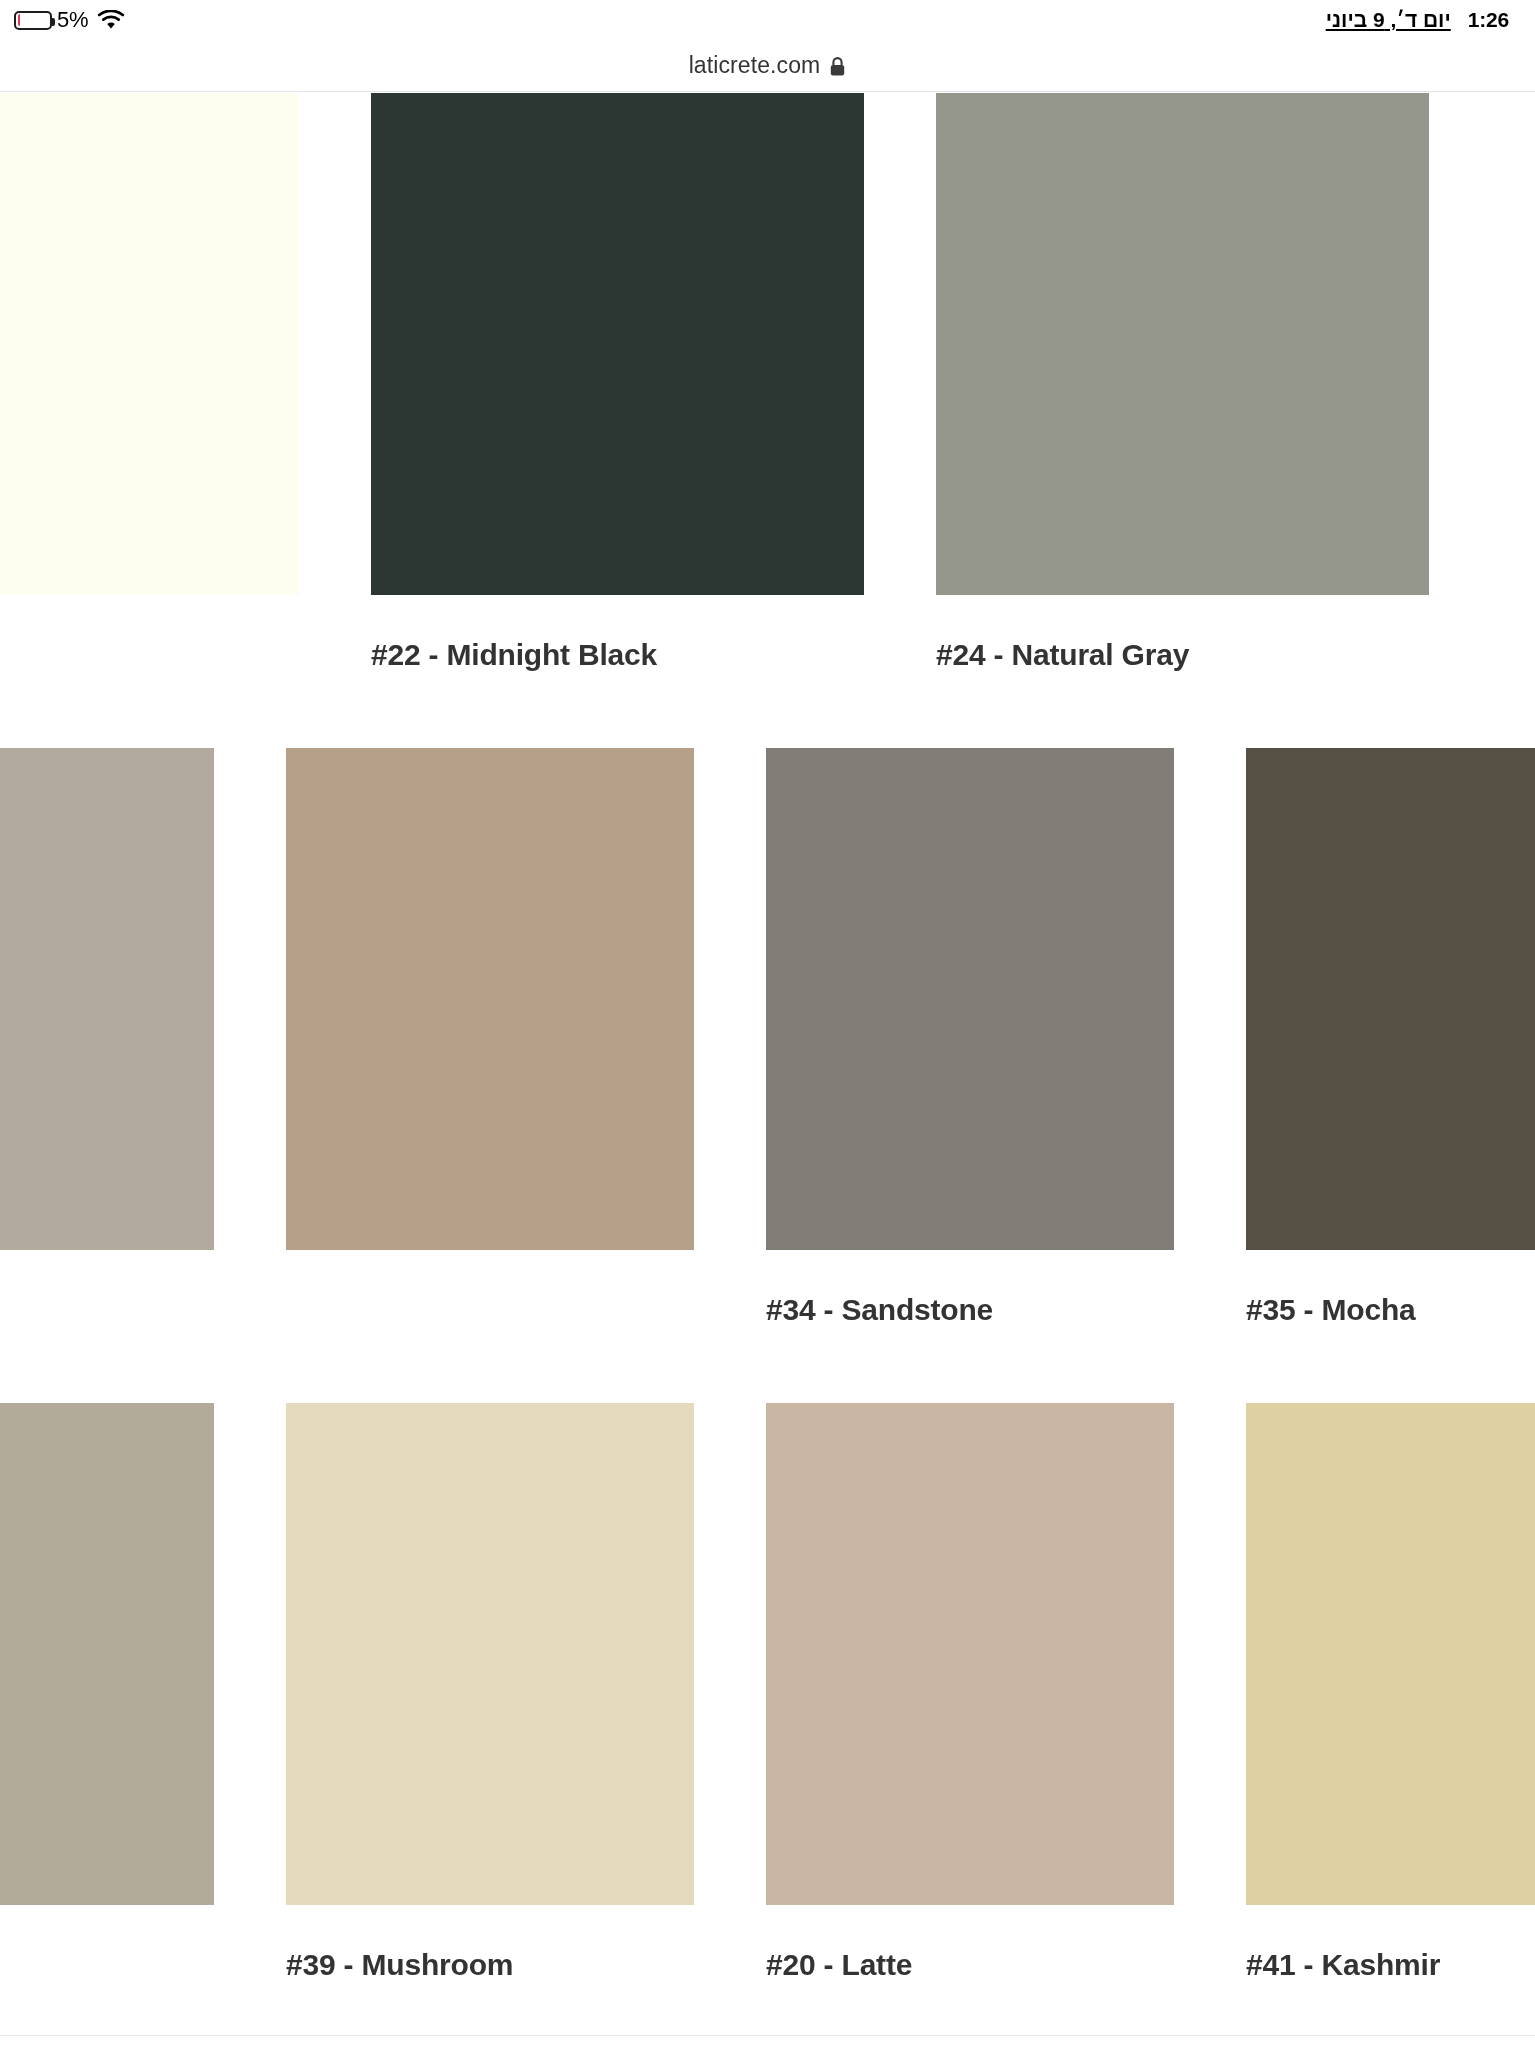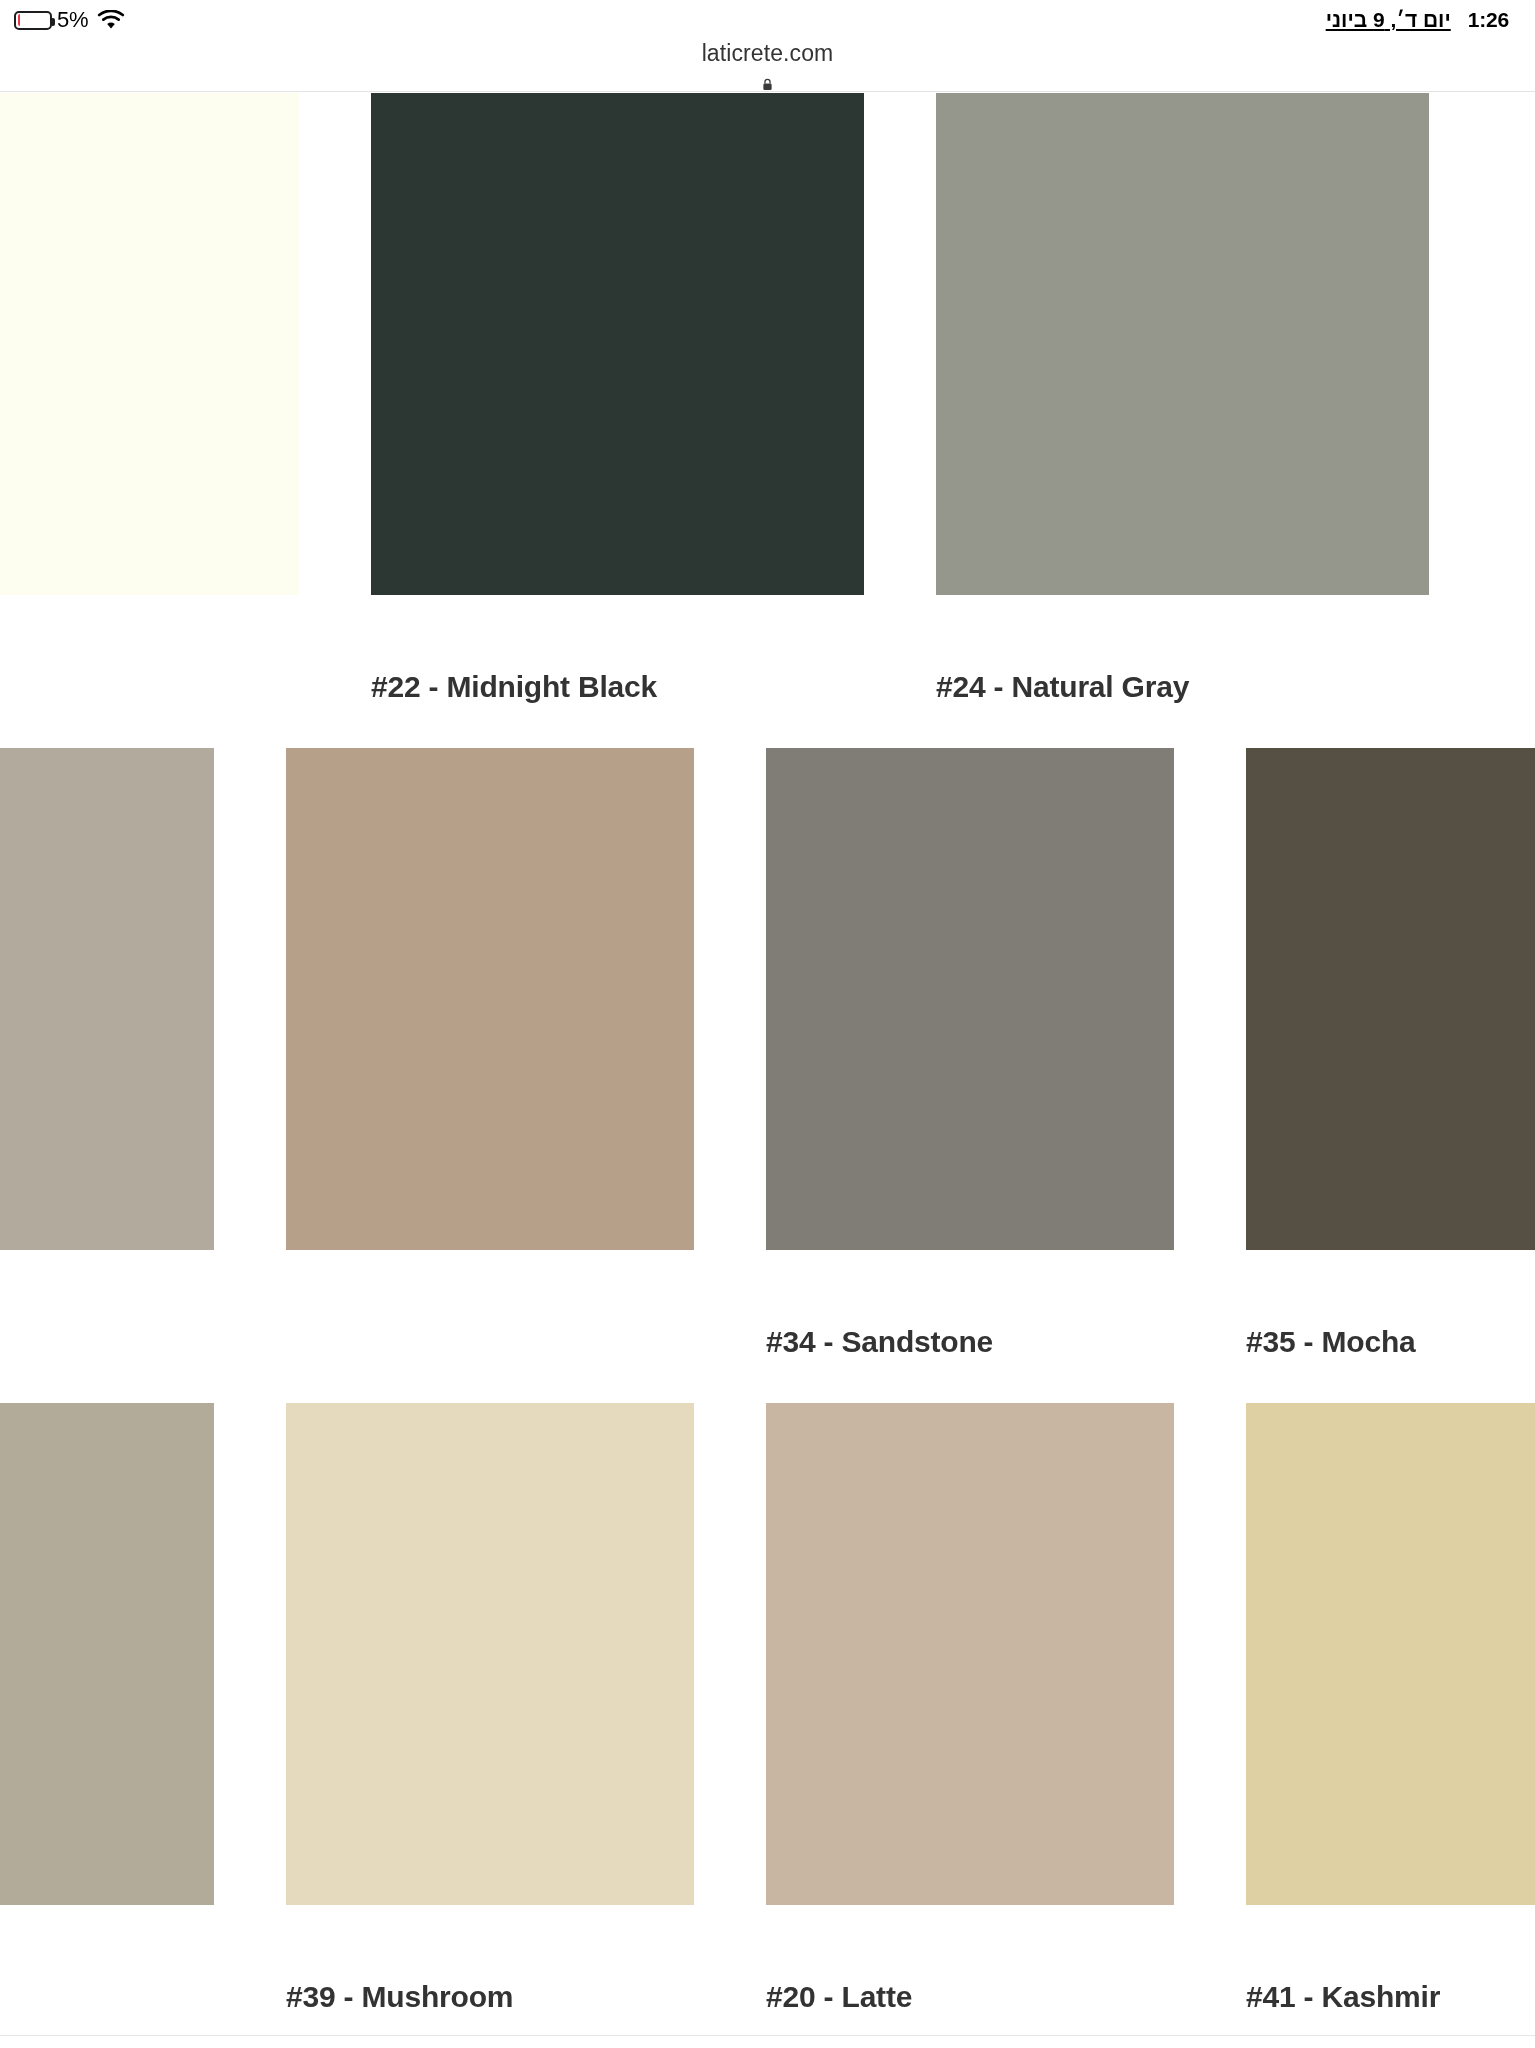--- a/index.html
+++ b/index.html
@@ -82,21 +82,20 @@
     position: absolute;
     top: 40px; left: 0;
     width: 1535px;
     height: 52px;
     background: #ffffff;
     border-bottom: 1px solid #e3e3e5;
     display: flex;
     align-items: center;
     justify-content: center;
     gap: 9px;
-    flex-direction: column;
   }
   .url-text {
     font-size: 23px;
     color: #343434;
     letter-spacing: 0.1px;
   }
   .lock-icon { display: block; margin-top: 2px; }
 
   
   .page {
@@ -119,21 +118,20 @@
   .row {
     display: flex;
     column-gap: 0px;
     height: 655px;
   }
   .cell {
     width: 565px;
     padding-right: 72px;
     display: flex;
     flex-direction: column;
-    gap: 32px;
   }
   .swatch {
     width: 100%;
     height: 502px;
     display: block;
   }
   .swatch-label {
     margin-top: 43px;
     font-size: 30px;
     font-weight: bold;

